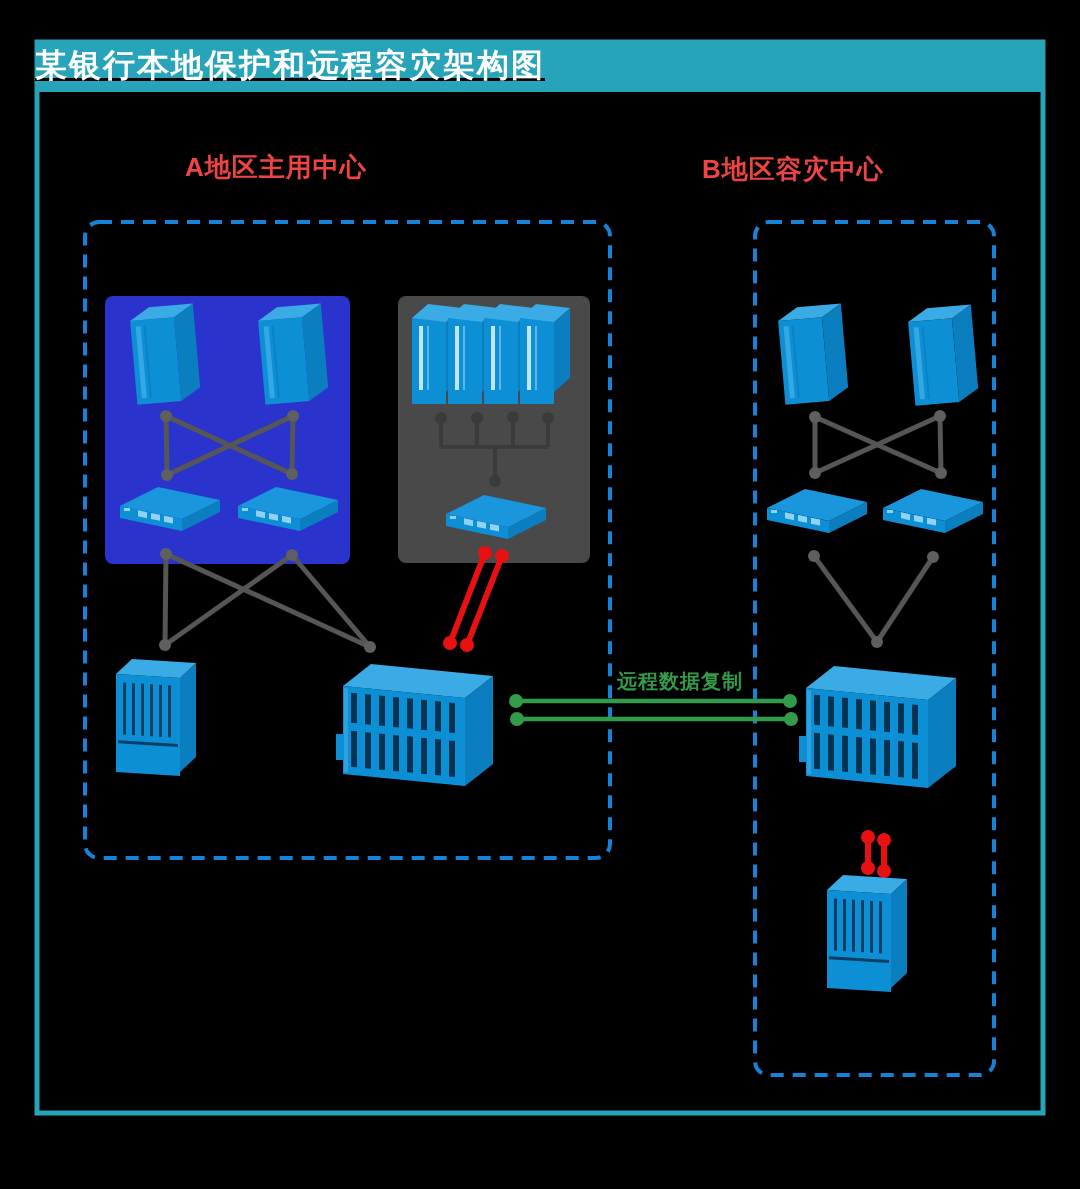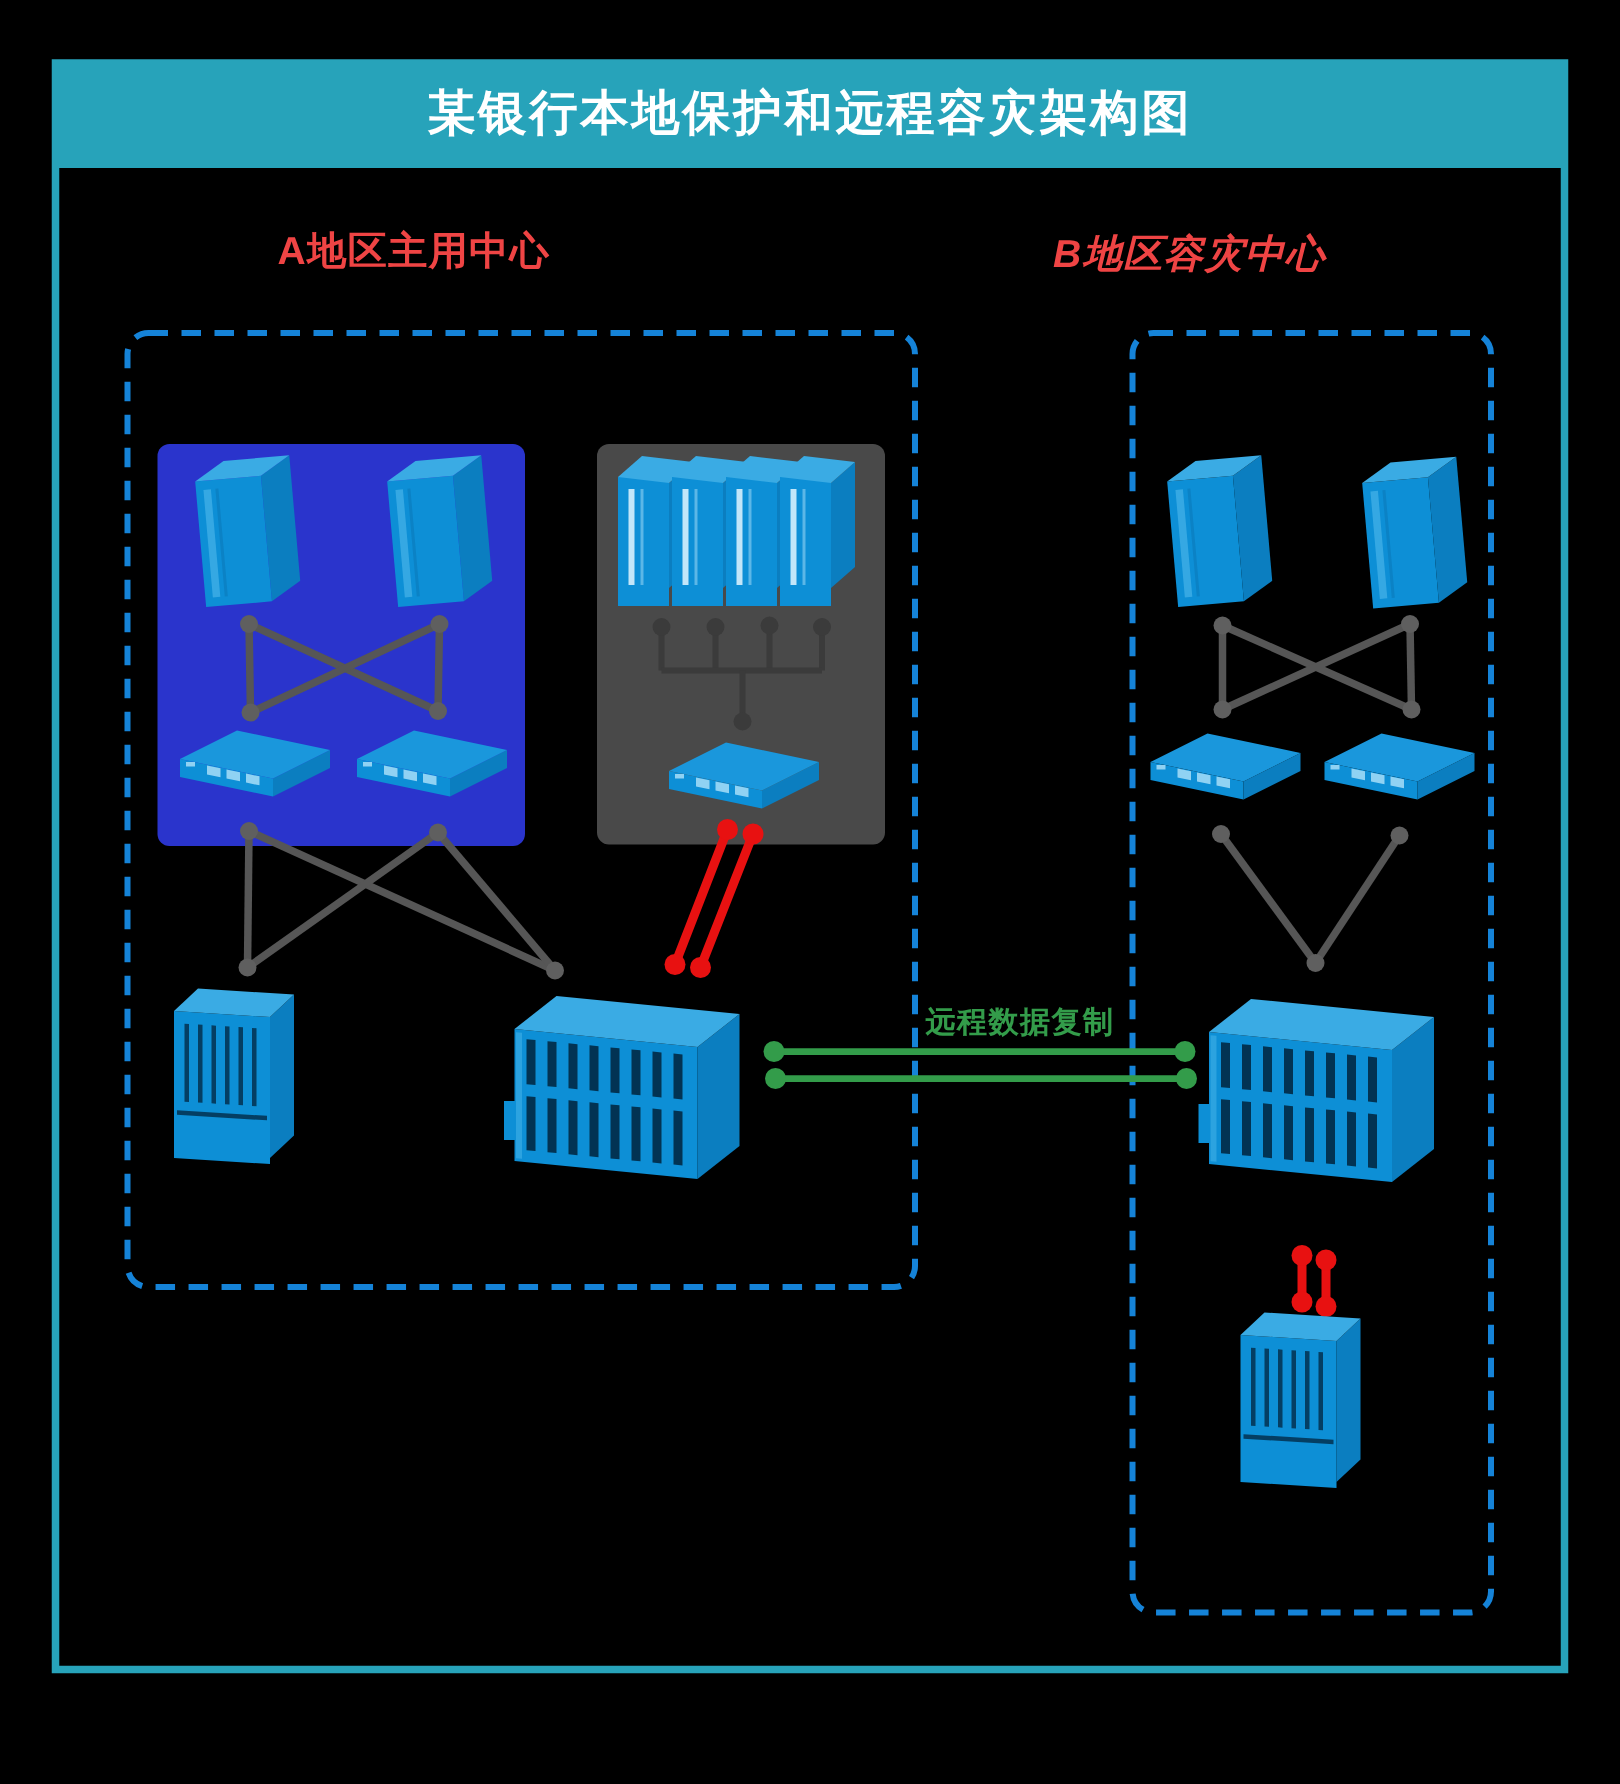--- a/index.html
+++ b/index.html
@@ -2,30 +2,30 @@
 <html><head>
 <meta charset="utf-8">
 <style>
   html,body{margin:0;padding:0;background:#000;}
   .canvas{
     position:relative;width:1080px;height:1189px;background:#000;overflow:hidden;
     font-family:"Liberation Sans","DejaVu Sans",sans-serif;
   }
   .layer{position:absolute;left:0;top:0;}
   .title-band{
-    position:absolute;left:35px;top:40px;width:1010px;height:72px;
-    background:#27a3ba;display:flex;align-items:center;justify-content:center;
+    position:absolute;left:35px;top:40px;width:1010px;height:52px;
+    background:#27a3ba;display:flex;align-items:center;justify-content:flex-start;text-decoration:underline;
   }
   .title-text{color:#fff;font-size:32px;font-weight:bold;letter-spacing:2px;}
   .region-label{
     position:absolute;font-size:26px;font-weight:bold;color:#ef4444;
     text-align:left;letter-spacing:1px;
   }
   .label-a{left:185px;top:150px;width:352px;}
-  .label-b{left:702px;top:152px;width:352px;font-style:italic;}
+  .label-b{left:702px;top:152px;width:352px;}
   .repl-label{
     position:absolute;left:570px;top:668px;width:220px;text-align:center;
     color:#339c4a;font-size:20px;font-weight:bold;letter-spacing:1px;
   }
   .footer-brand{
     position:absolute;left:850px;top:1130px;width:200px;text-align:right;
     color:#fff;font-size:27px;font-weight:bold;letter-spacing:3px;
   }
 </style>
 </head>

